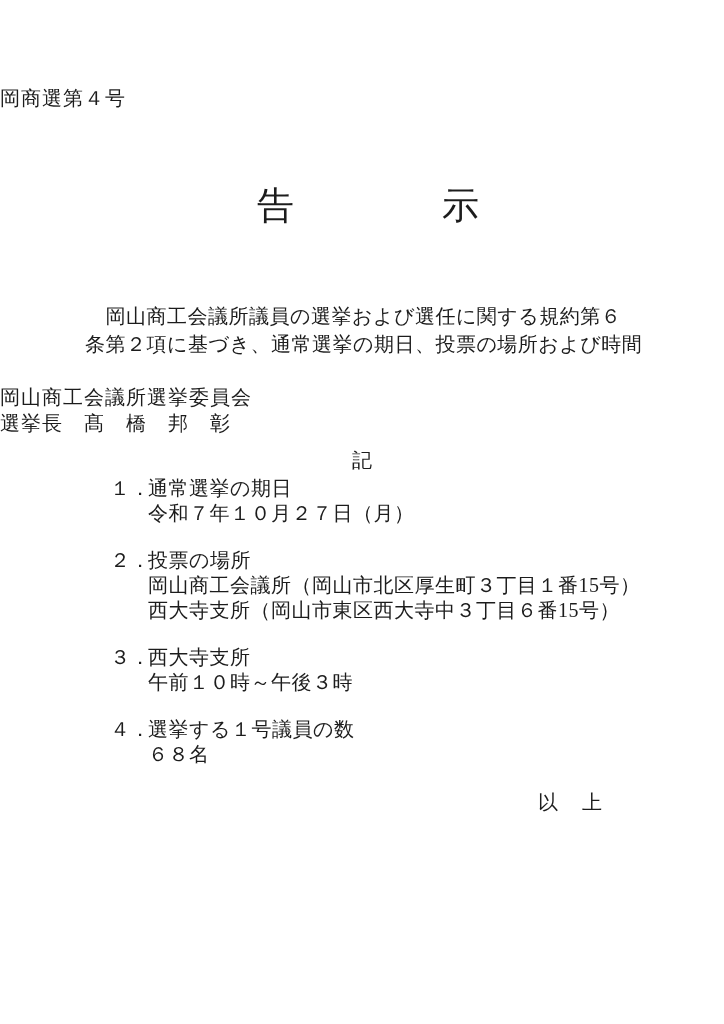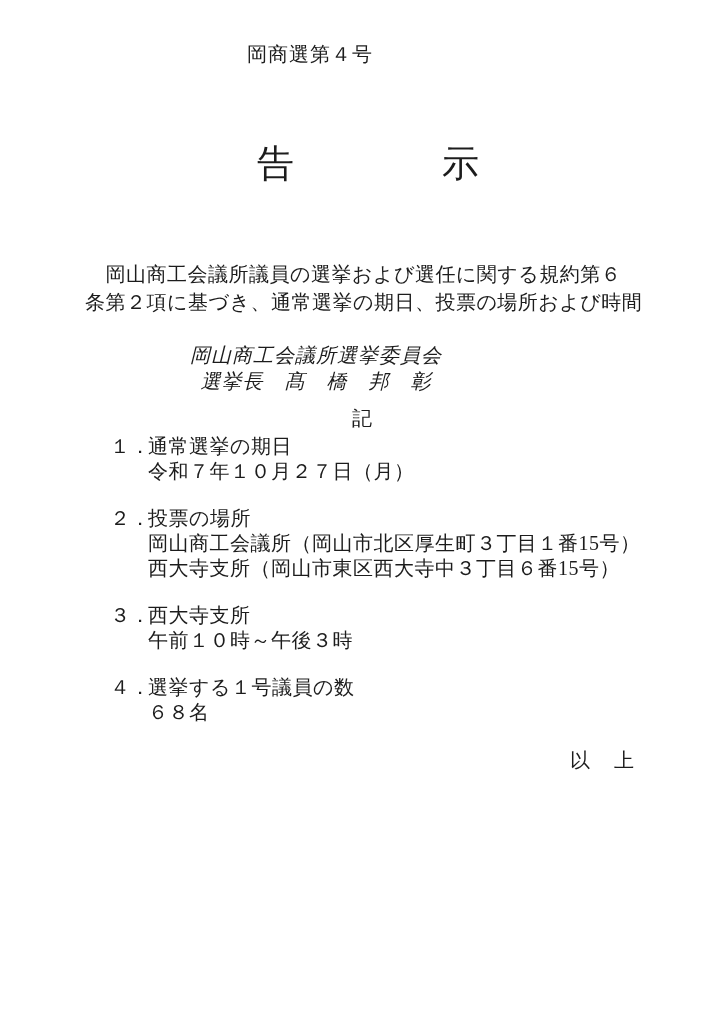--- a/index.html
+++ b/index.html
@@ -13,26 +13,25 @@
     height: 1024px;
     margin: 0 auto;
     background: #ffffff;
     color: #1c1c1c;
     font-family: "Liberation Serif", "DejaVu Serif", serif;
     font-size: 20px;
     box-sizing: border-box;
     overflow: hidden;
   }
   .doc-number {
-    padding-top: 44px;
+    padding-top: 86px;
     line-height: 24px;
-    text-align: center;
+    text-align: left;
     padding-right: 104px;
     letter-spacing: 1px;
-    font-family: Liberation Mono, monospace;
   }
   .title {
     margin: 76px 0 0 12px;
     font-size: 37px;
     line-height: 40px;
     font-weight: normal;
     text-align: center;
     letter-spacing: 0;
   }
   .preamble {
@@ -41,25 +40,24 @@
     line-height: 28px;
     letter-spacing: 0.5px;
   }
   .date-line {
     margin: 44px 0 0 368px;
     line-height: 26px;
     letter-spacing: 1px;
   }
   .issuer-block {
     margin-top: 26px;
-    text-align: center;
+    text-align: left;
     padding-right: 92px;
     line-height: 26px;
     letter-spacing: 1px;
-    font-style: italic;
   }
   .ki-heading {
     margin-top: 12px;
     text-align: center;
     line-height: 24px;
   }
   .items {
     margin: 4px 0 0 110px;
     padding: 0;
     list-style: none;
@@ -79,21 +77,21 @@
     letter-spacing: 0.5px;
   }
   .item-body {
     margin-left: 38px;
     line-height: 25px;
     letter-spacing: 0.5px;
   }
   .closing {
     margin-top: 16px;
     text-align: right;
-    padding-right: 88px;
+    padding-right: 120px;
     letter-spacing: 2px;
   }
 </style>
 </head>
 <body>
 
 <div class="page">
 
   <div class="doc-number">岡商選第４号</div>
 

